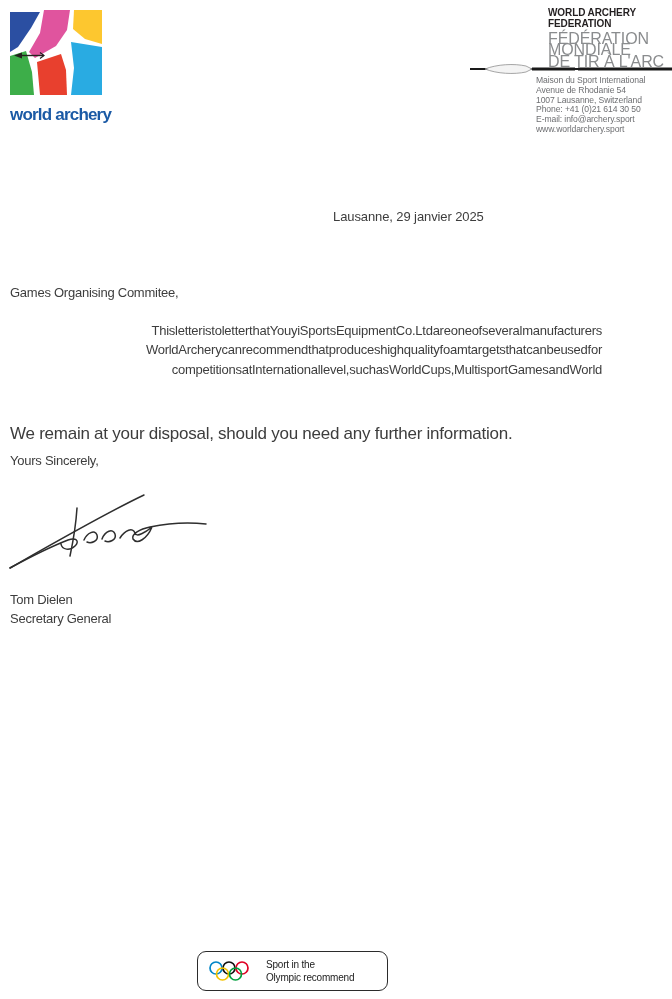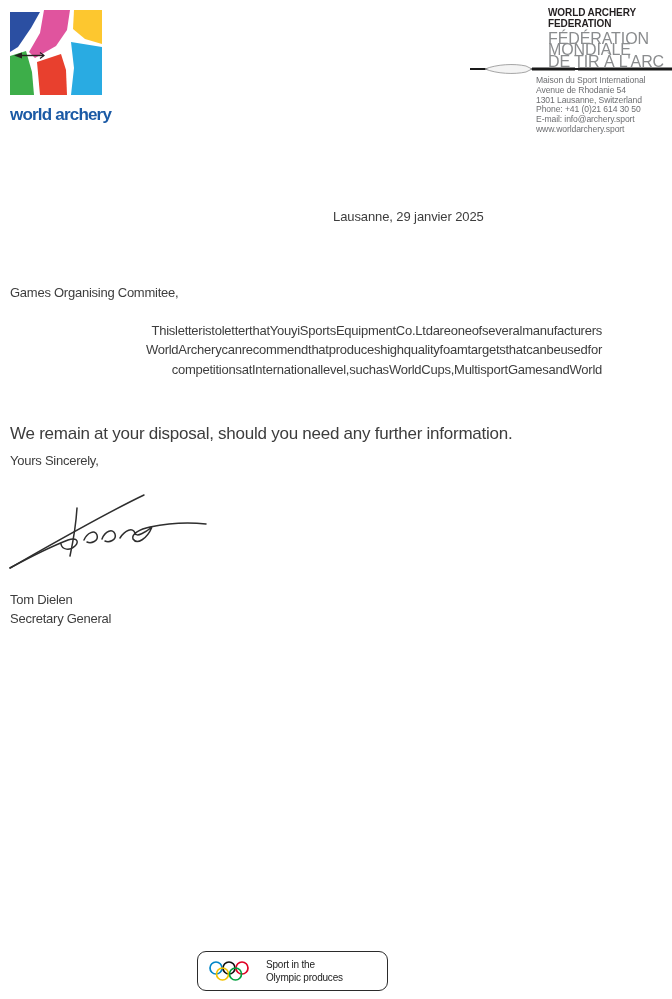--- a/index.html
+++ b/index.html
@@ -76,21 +76,21 @@
     <line x1="0" y1="6" x2="202" y2="6" stroke="#1a1a1a" stroke-width="1.8"></line>
     <path d="M15,6 C27,1.2 44,0.4 56,3 L62,6 L56,9 C44,11.6 27,10.8 15,6 Z" fill="#f4f4f4" stroke="#8f8f8f" stroke-width="0.8"></path>
     <rect x="62" y="4.5" width="43" height="3" fill="#1a1a1a"></rect>
     <rect x="108" y="4.5" width="94" height="3" fill="#1a1a1a"></rect>
   </svg>
 </div>
 
 <div class="address">
     <div style="color: rgb(110, 111, 114);">Maison du Sport International</div>
     <div style="color: rgb(110, 111, 114);">Avenue de Rhodanie 54</div>
-    <div style="color: rgb(110, 111, 114);">1301 Lausanne, Switzerland</div>
+    <div style="color: rgb(110, 111, 114);">1007 Lausanne, Switzerland</div>
     <div style="color: rgb(110, 111, 114);">Phone: +41 (0)21 614 30 50</div>
     <div style="color: rgb(110, 111, 114);">E-mail: info@archery.sport</div>
     <div style="color: rgb(110, 111, 114);">www.worldarchery.sport</div>
   </div>
 
 <div class="dateline">Lausanne, 29 janvier 2025</div>
 
 <div class="salutation">Games Organising Commitee,</div>
 
 <div class="paragraph">
@@ -170,15 +170,15 @@
     <g fill="none" stroke-width="1.7">
       <circle cx="7" cy="8" r="6" stroke="#0085c7"></circle>
       <circle cx="20" cy="8" r="6" stroke="#111111"></circle>
       <circle cx="33" cy="8" r="6" stroke="#df0024"></circle>
       <circle cx="13.5" cy="14" r="6" stroke="#f4c300"></circle>
       <circle cx="26.5" cy="14" r="6" stroke="#009f3d"></circle>
     </g>
   </svg>
   <div class="badge-text">
     <div>Sport in the</div>
-    <div>Olympic produces</div>
+    <div>Olympic recommend</div>
   </div>
 </div>
 
 </body></html>

